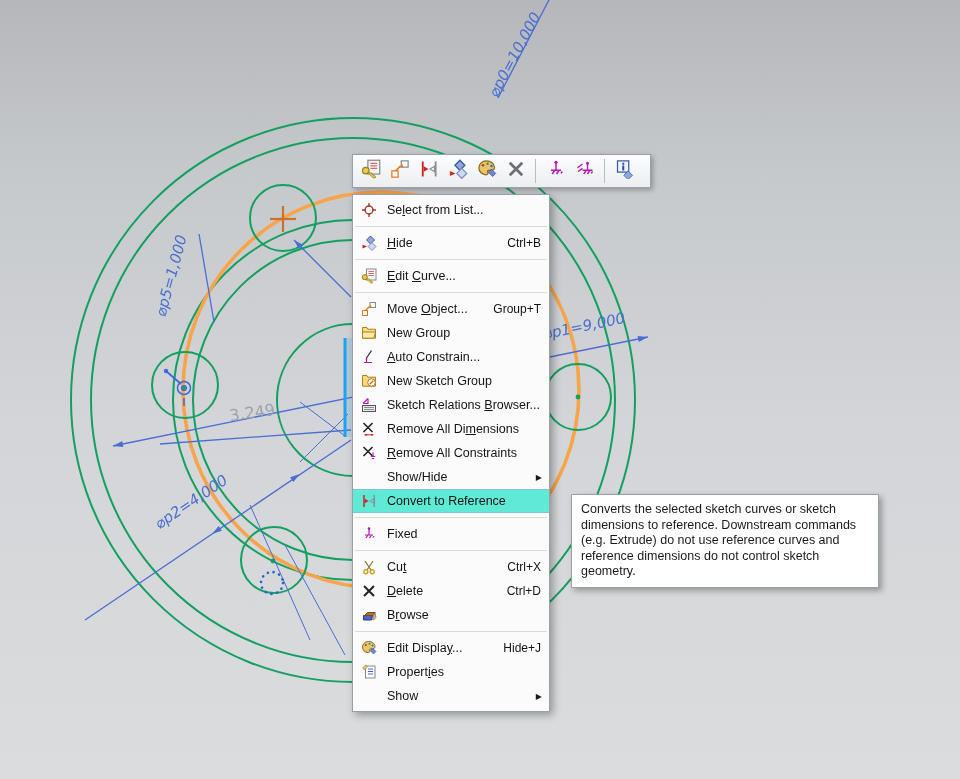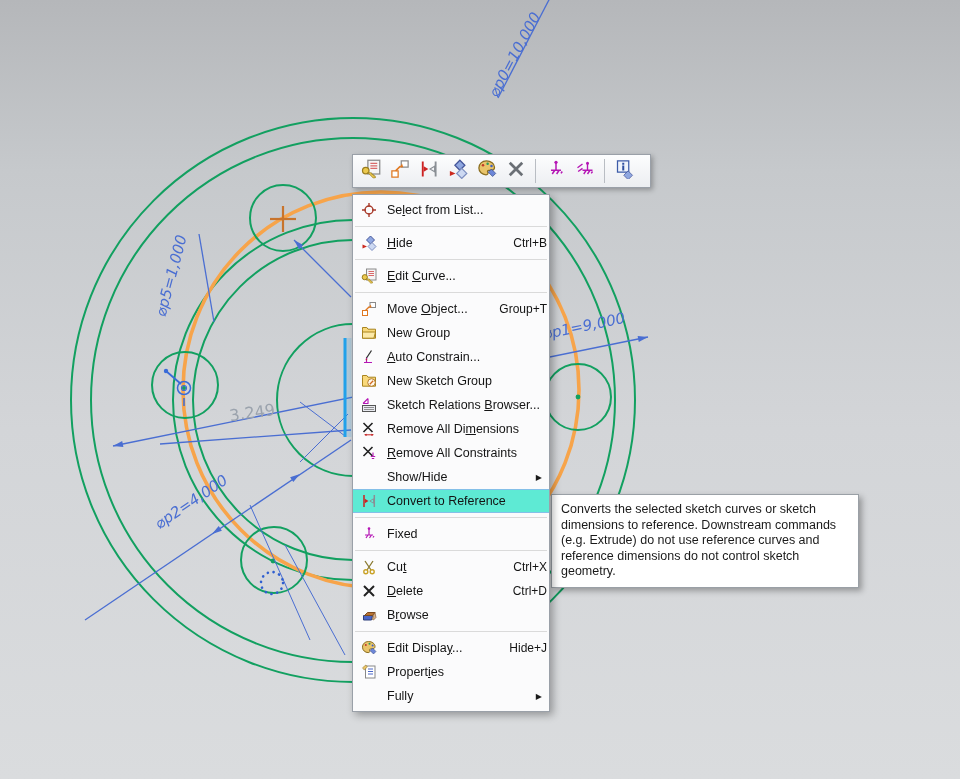--- a/index.html
+++ b/index.html
@@ -20,33 +20,33 @@
   .tb-btn{width:27px;height:26px;display:flex;align-items:center;justify-content:center;border-radius:2px}
   .tb-btn svg{width:20px;height:20px}
   .tb-sep{width:1px;height:24px;background:#b9bdc3;margin:0 4px}
 
   
   .context-menu{
     position:absolute;left:352px;top:194px;width:198px;box-sizing:border-box;
     background:#fbfbfc;border:1px solid #9aa0a8;box-shadow:3px 3px 8px rgba(0,0,0,.32);
     padding:3px 0;z-index:6;
   }
-  .menu-item{height:24px;display:flex;align-items:center;position:relative;box-sizing:border-box;cursor:default}
+  .menu-item{height:24px;display:flex;align-items:center;position:relative;box-sizing:border-box;padding-right:6px;cursor:default}
   .menu-item .mi-icon{width:22px;margin-left:5px;display:flex;justify-content:center;flex:none}
   .mi-icon svg{width:16px;height:16px}
   .mi-label{margin-left:7px;font-size:12.5px;color:#141414;white-space:nowrap}
   .menu-item.bold .mi-label{font-weight:normal}
   .mi-shortcut{margin-left:auto;font-size:12px;color:#141414;padding-right:2px;white-space:nowrap}
   .mi-arrow{position:absolute;right:7px;top:8px;font-size:8px;color:#1a1a1a}
   .menu-item.highlighted{background:#5eead4;border-top:1px solid #84bfe8;border-bottom:1px solid #84bfe8}
   .menu-sep{height:1px;background:#dadada;margin:4px 2px}
 
   
   .tooltip{
-    position:absolute;left:551px;top:494px;width:308px;box-sizing:border-box;
+    position:absolute;left:571px;top:494px;width:308px;box-sizing:border-box;
     background:#ffffff;border:1px solid #9aa0a6;box-shadow:3px 3px 6px rgba(0,0,0,.3);
     padding:7px 9px;font-size:12.5px;line-height:1.24;color:#1a1a1a;z-index:4;
   }
 </style>
 </head>
 <body>
 
 <svg id="sketch-layer" viewBox="0 0 960 779" xmlns="http://www.w3.org/2000/svg">
 
   <g fill="none" stroke="#12a060" stroke-width="2">
@@ -374,20 +374,20 @@
         <svg viewBox="0 0 16 16">
           <rect x="4.5" y="2" width="9.5" height="12" fill="#fff" stroke="#888"></rect>
           <path d="M7 5h5M7 7.5h5M7 10h5" stroke="#4a66c8" stroke-width="1"></path>
           <path d="M1.5 3.8 4.8 1l1.6 2L3.2 6z" fill="#e9c46a" stroke="#8a6d1f" stroke-width="0.5"></path>
         </svg>
       </span>
       <span class="mi-label">Propert<u>i</u>es</span>
     </div>
     <div class="menu-item">
       <span class="mi-icon"></span>
-      <span class="mi-label">Fully</span>
+      <span class="mi-label">Show</span>
       <span class="mi-arrow">▶</span>
     </div>
   </div>
 
 <div class="tooltip">
   <span>Converts the selected sketch curves or sketch dimensions to reference. Downstream commands (e.g. Extrude) do not use reference curves and reference dimensions do not control sketch geometry.</span>
 </div>
 
 </body></html>

